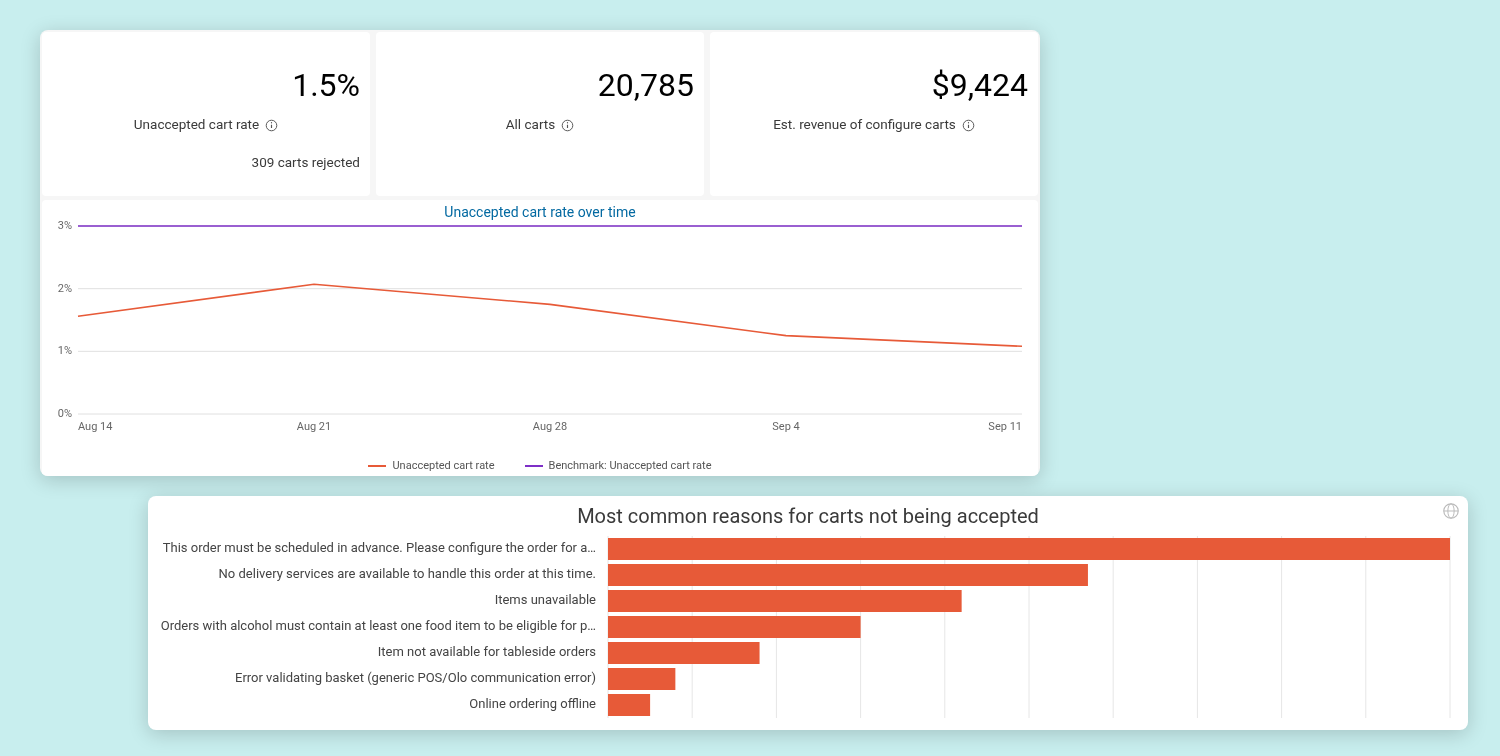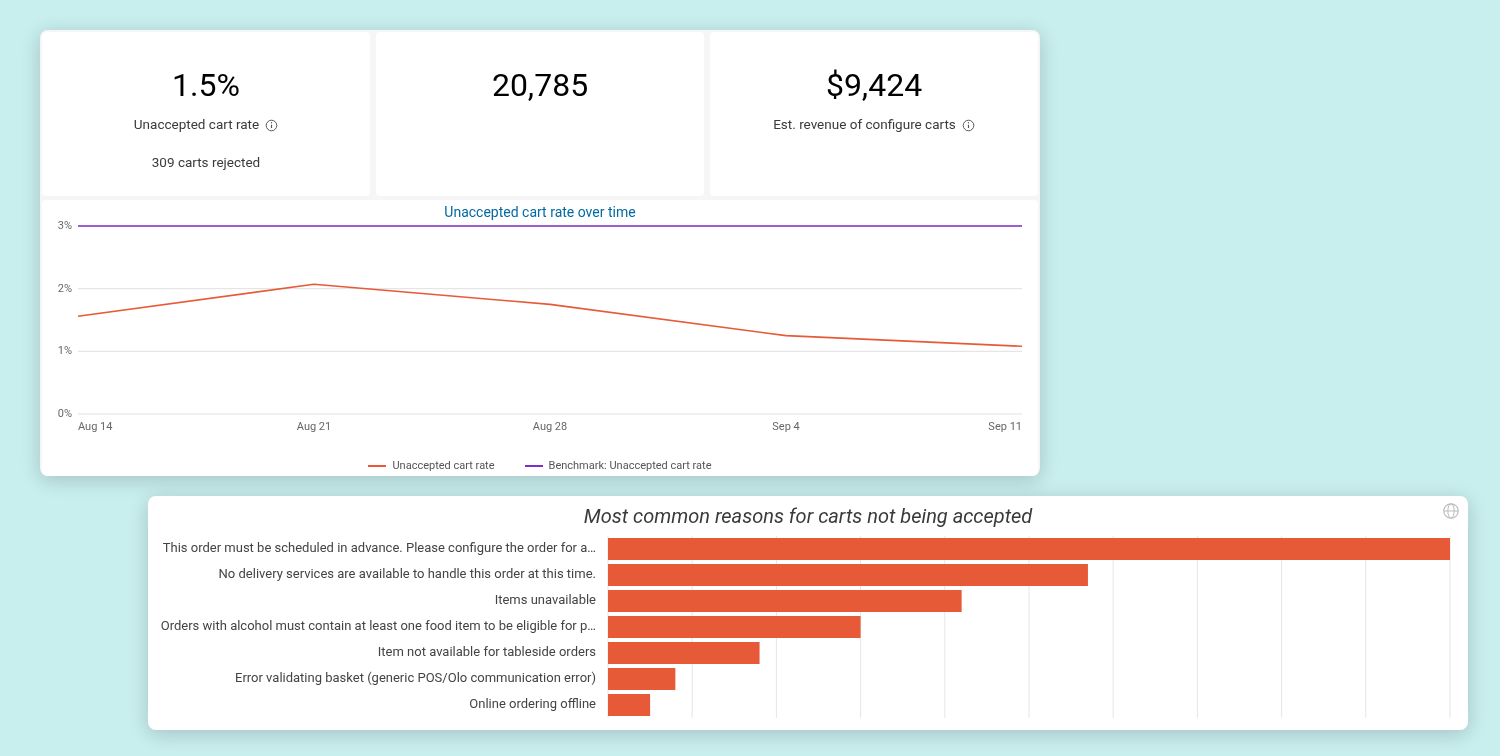--- a/index.html
+++ b/index.html
@@ -17,42 +17,42 @@
   body{margin:0;width:1500px;height:756px;background:var(--bg);}
 
   
   .top-panel{
     position:absolute;left:40px;top:30px;width:1000px;height:446px;
     background:#f6f6f6;border-radius:8px;box-shadow:var(--shadow);overflow:hidden;
   }
   .kpi-row{display:flex;gap:6px;padding:2px;}
   .kpi{
     flex:1;background:var(--card);border-radius:4px;
-    text-align:center;padding:34px 10px 16px;position:relative;min-height:164px;
+    text-align:right;padding:34px 10px 16px;position:relative;min-height:164px;
   }
   .kpi .value{font-size:32px;font-weight:400;color:#000;}
   .kpi .label{margin-top:12px;font-size:13.5px;color:#3a3a3a;display:flex;justify-content:center;align-items:center;gap:6px;}
   .kpi .sub{margin-top:22px;font-size:13.5px;color:#3a3a3a;}
   .info-icon svg{width:13px;height:13px;stroke:#555;fill:none;vertical-align:middle;}
 
   .chart-card{
     margin:2px;background:var(--card);border-radius:4px;height:276px;position:relative;
   }
   .chart-title{font-size:14px;color:#0369a1;text-align:center;padding-top:4px;}
   svg.line-chart{width:984px;height:220px;display:block;margin-left:6px;}
   .legend{display:flex;justify-content:center;gap:30px;font-size:11px;color:#555;position:absolute;bottom:4px;left:0;right:0}
   .legend .sw{display:inline-block;width:18px;height:2px;vertical-align:middle;margin-right:6px;}
 
   
   .reasons-panel{
     position:absolute;left:148px;top:496px;width:1320px;height:234px;
     background:var(--card);border-radius:8px;box-shadow:var(--shadow);
     padding:6px 10px 4px 10px;overflow:hidden;
   }
-  .reasons-title{font-size:20px;color:#3a3a3a;text-align:center;margin:2px 0 8px;font-style:italic;}
+  .reasons-title{font-size:20px;color:#3a3a3a;text-align:center;margin:2px 0 8px;}
   .globe{position:absolute;top:6px;right:8px;color:#bbb;}
   .globe svg{width:18px;height:18px;stroke:#bbb;fill:none;}
   svg.hbar{display:block;}
 </style>
 </head>
 <body>
 
 <div class="top-panel">
 
   <div class="kpi-row">
@@ -66,20 +66,30 @@
               <line x1="8" y1="7" x2="8" y2="11" stroke-width="1.4"></line>
               <circle cx="8" cy="4.6" r="0.8" fill="#555" stroke="none"></circle>
             </svg>
         </span>
       </div>
       <div class="sub">309 carts rejected</div>
     </div>
 
     <div class="kpi">
       <div class="value">20,785</div>
+      <div class="label">
+        <span>All carts</span>
+        <span class="info-icon">
+          <svg viewBox="0 0 16 16">
+              <circle cx="8" cy="8" r="6.5" stroke-width="1.2"></circle>
+              <line x1="8" y1="7" x2="8" y2="11" stroke-width="1.4"></line>
+              <circle cx="8" cy="4.6" r="0.8" fill="#555" stroke="none"></circle>
+            </svg>
+        </span>
+      </div>
     </div>
 
     <div class="kpi">
       <div class="value">$9,424</div>
       <div class="label">
         <span>Est. revenue of configure carts</span>
         <span class="info-icon">
           <svg viewBox="0 0 16 16">
               <circle cx="8" cy="8" r="6.5" stroke-width="1.2"></circle>
               <line x1="8" y1="7" x2="8" y2="11" stroke-width="1.4"></line>

